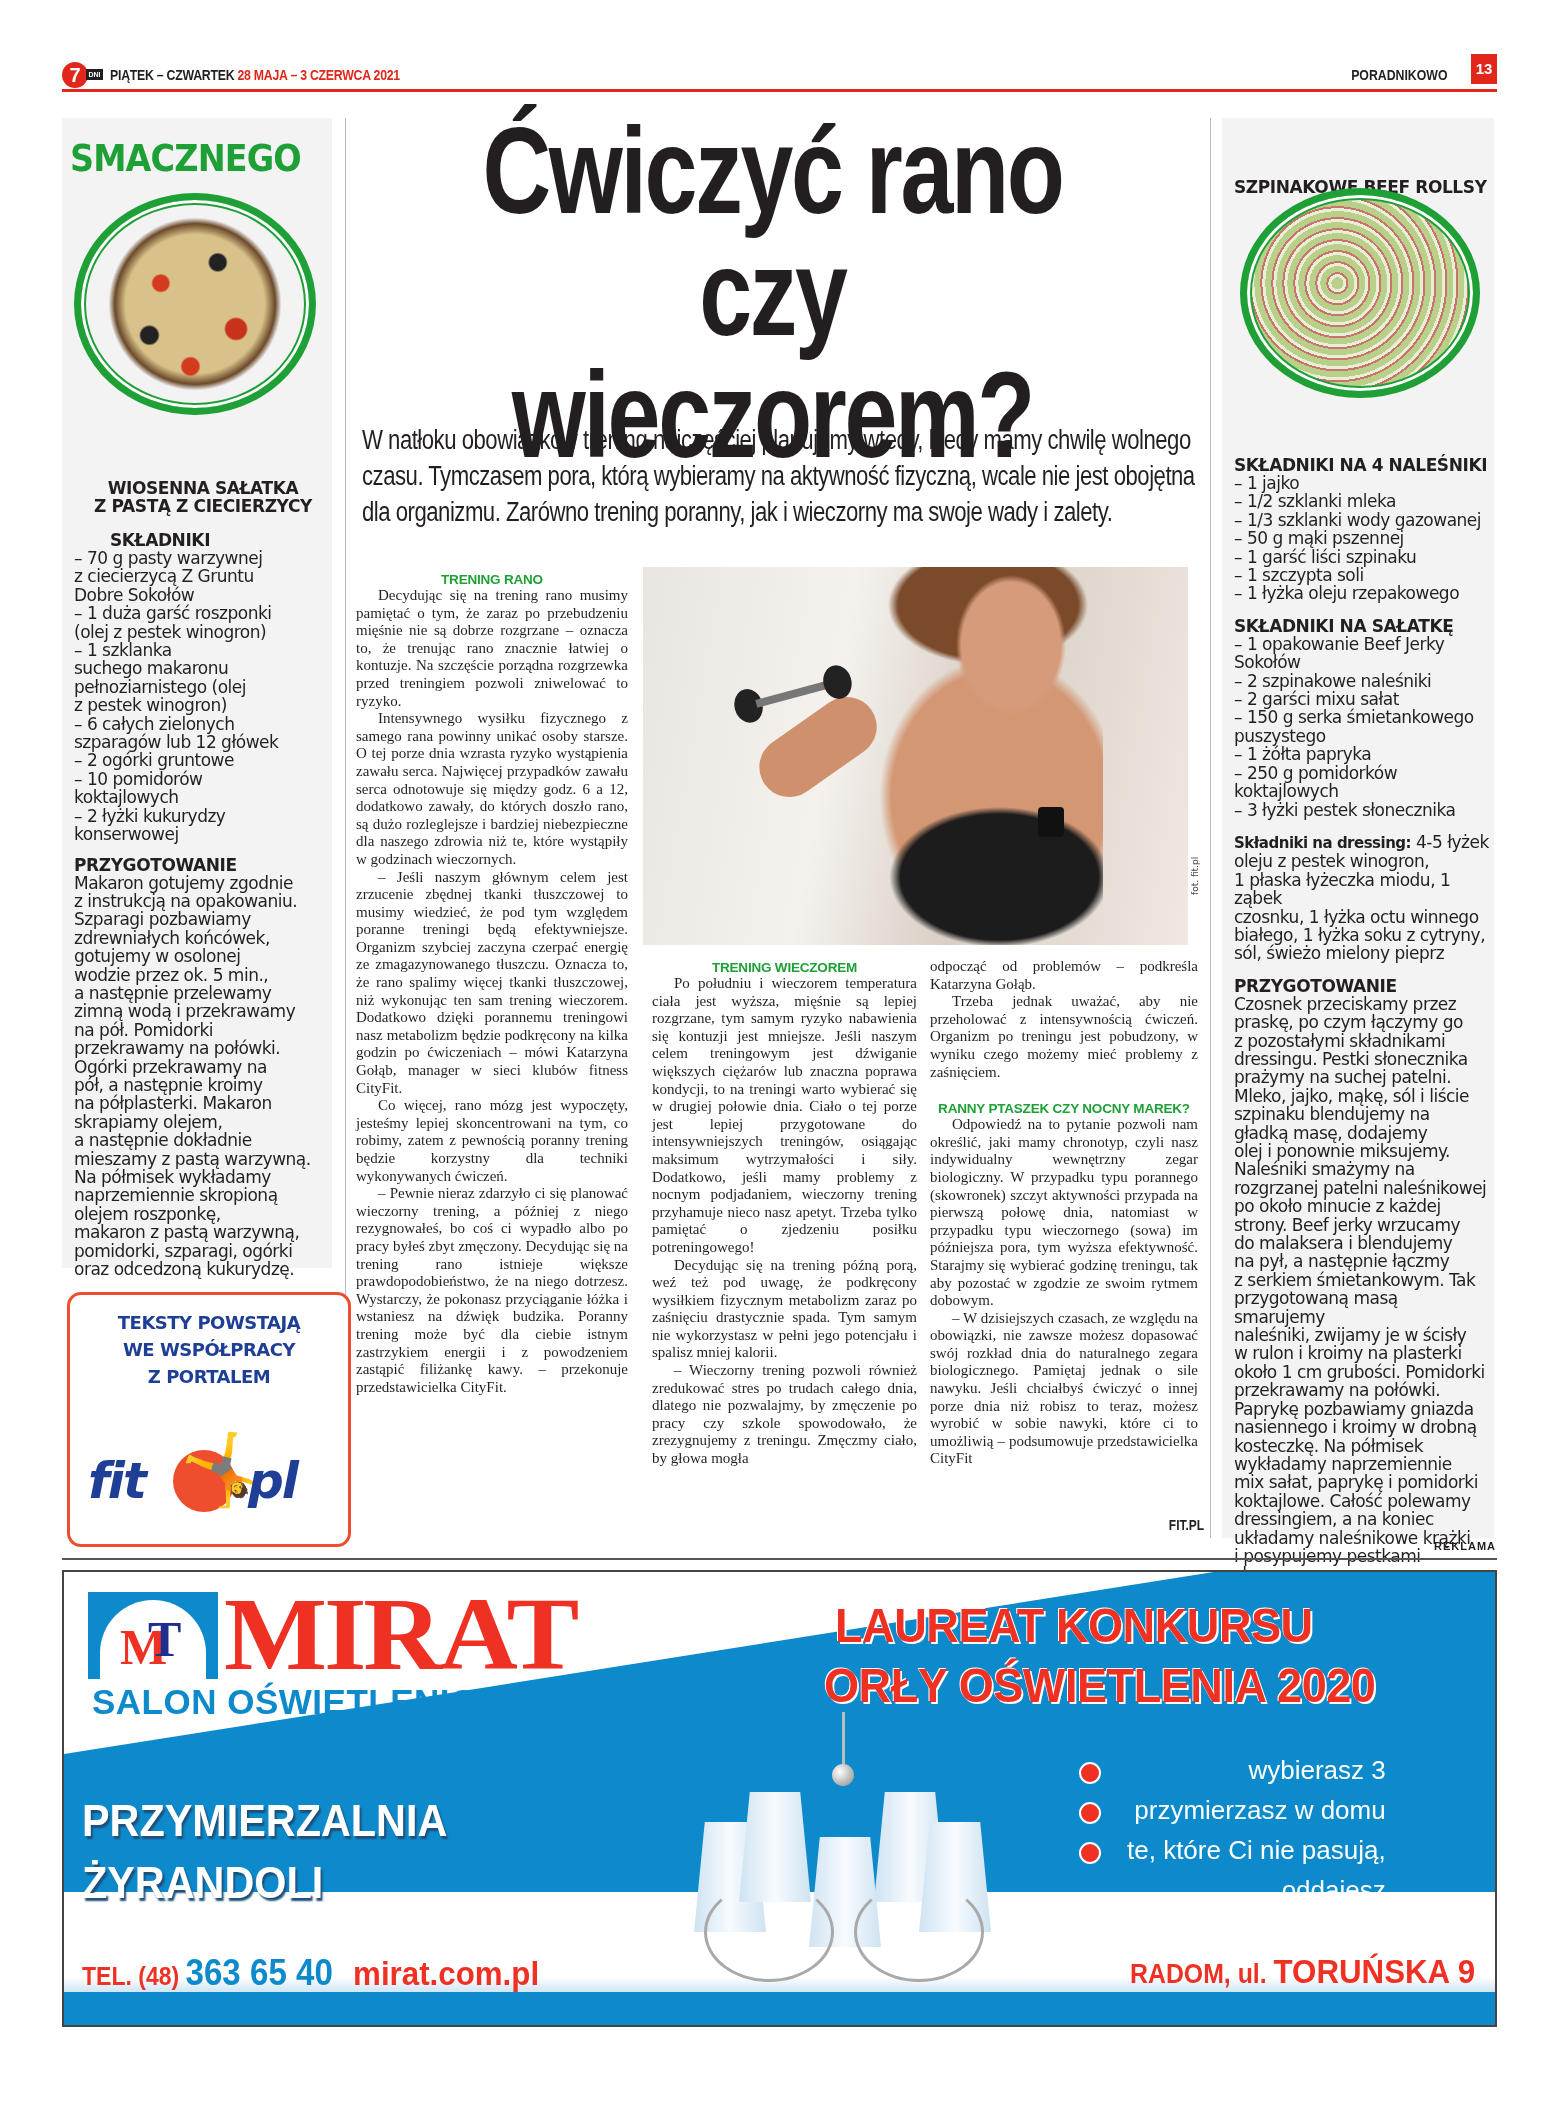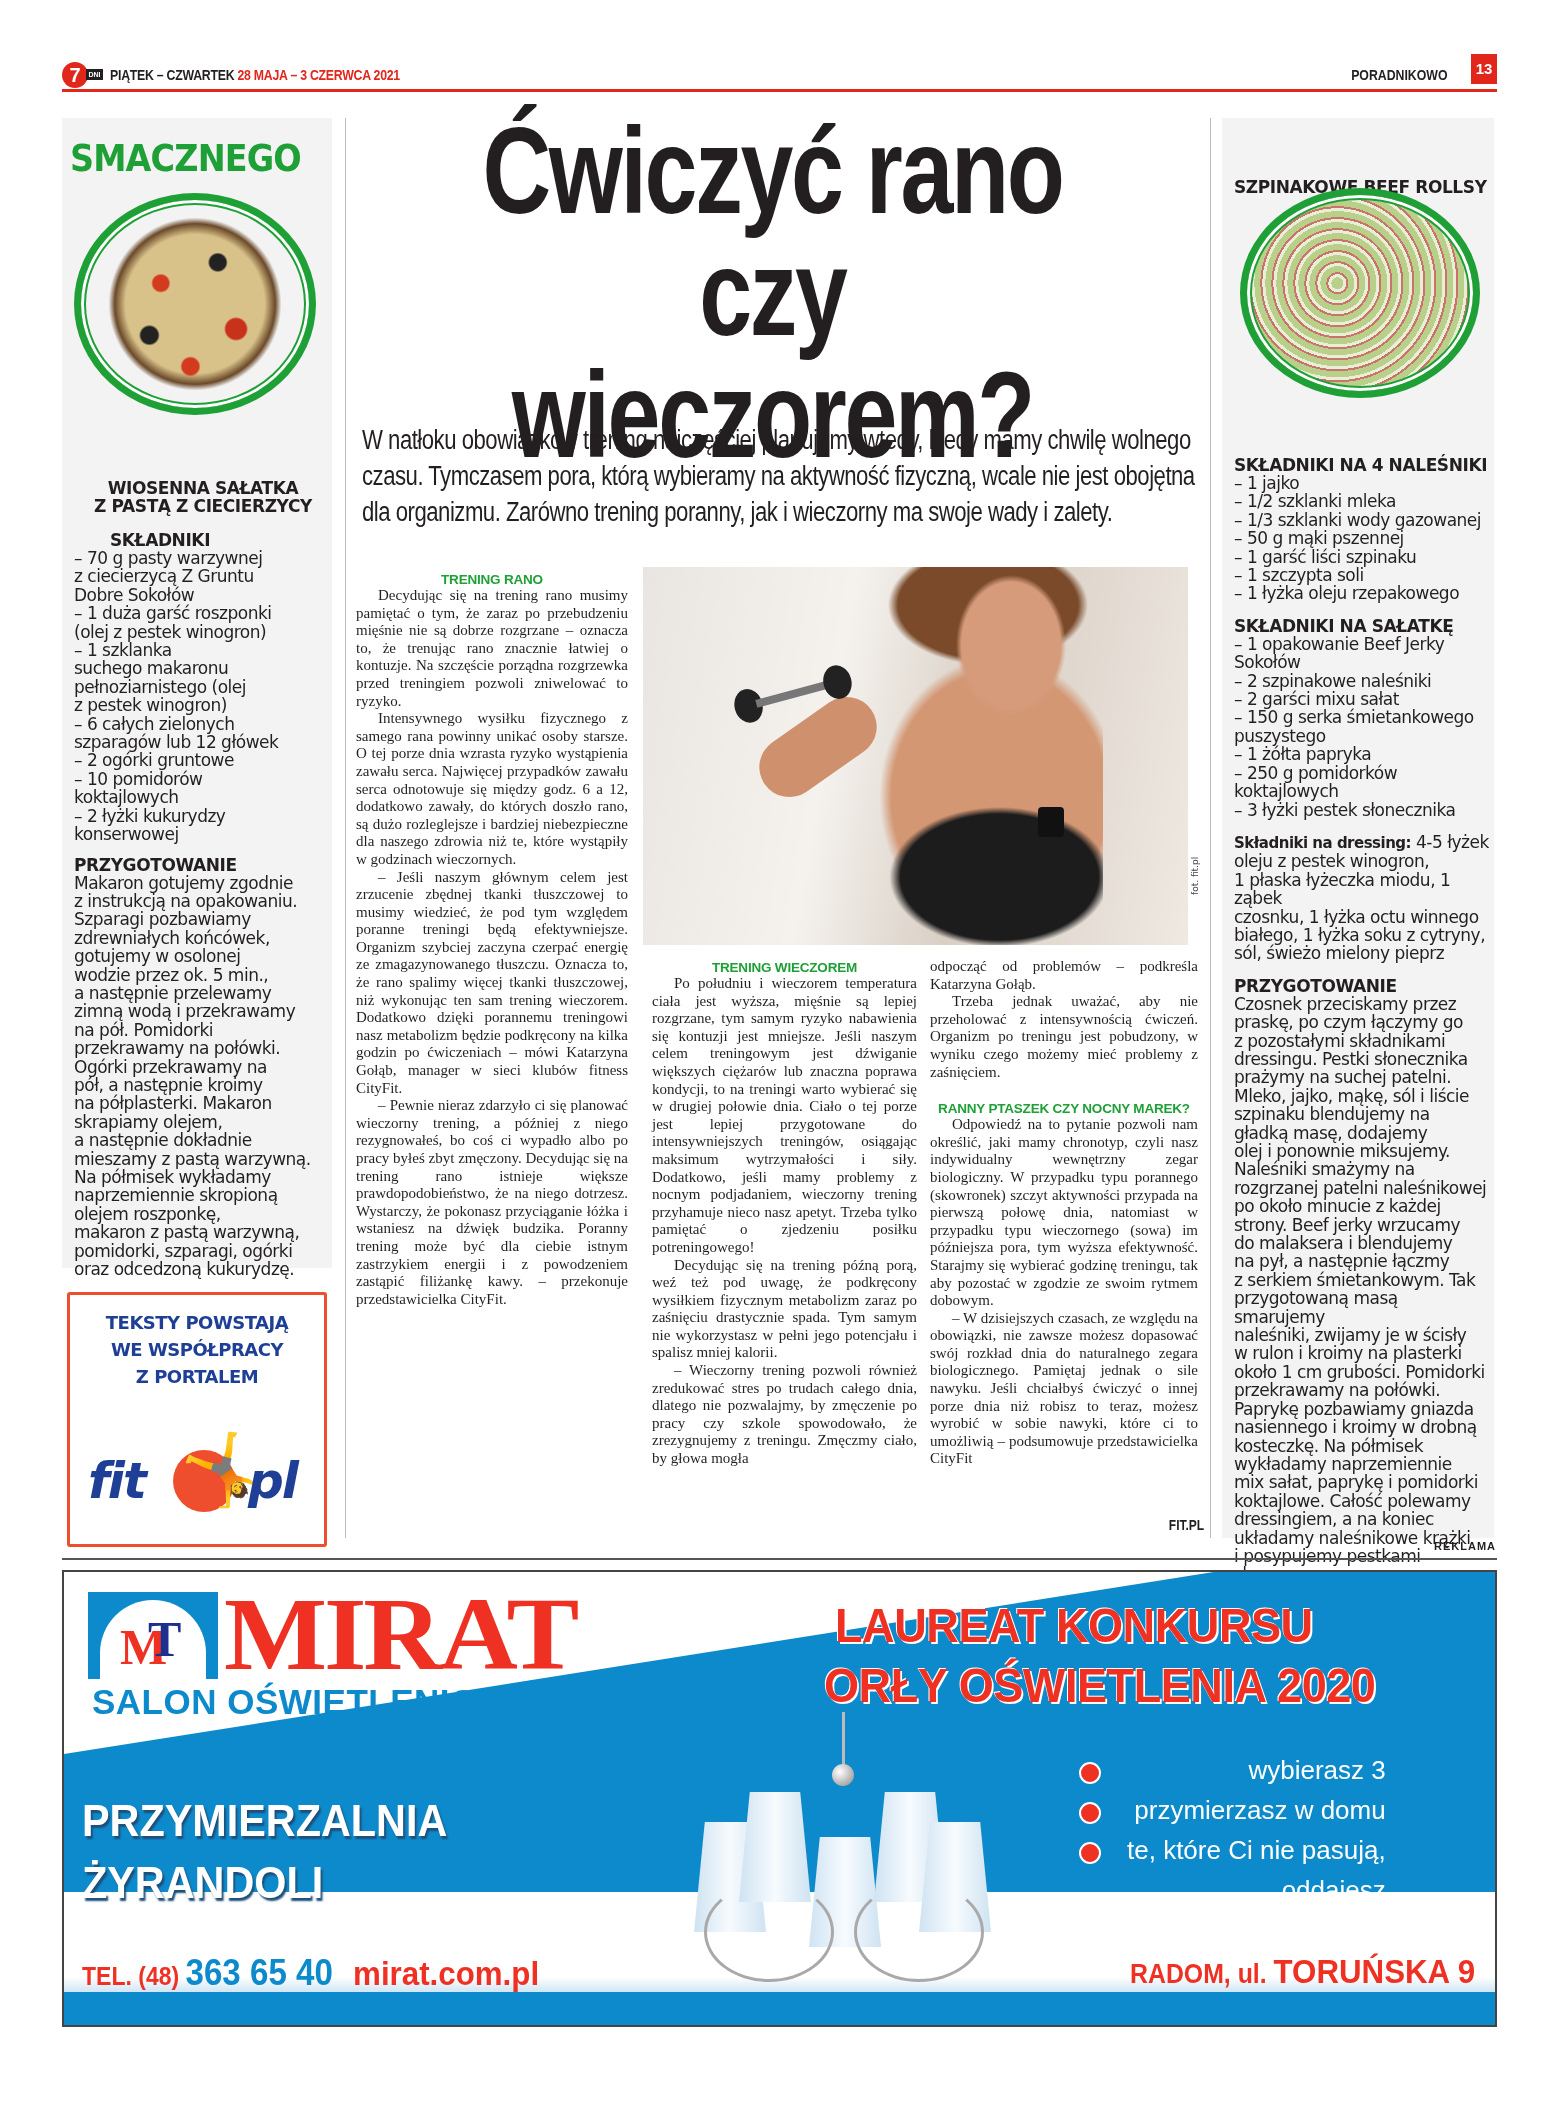--- a/index.html
+++ b/index.html
@@ -48,21 +48,21 @@
   .photo { position: absolute; left: 643px; top: 567px; width: 545px; height: 378px; overflow: hidden; background: linear-gradient(100deg, #e9e6e2 0%, #f5f2ee 35%, #d9cfc5 60%, #efe9e2 100%); }
   .photo .woman { position: absolute; left: 230px; top: -10px; width: 230px; height: 400px; background: radial-gradient(ellipse 55px 70px at 60% 22%, #d59b7b 90%, transparent 100%), radial-gradient(ellipse 100px 60px at 50% 12%, #7a4a2a 90%, transparent 100%), radial-gradient(ellipse 110px 70px at 55% 80%, #1c1c1c 90%, transparent 100%), radial-gradient(ellipse 120px 140px at 55% 60%, #d39774 90%, transparent 100%); }
   .photo .arm { position: absolute; left: 110px; top: 150px; width: 130px; height: 60px; border-radius: 30px; background: #cf916d; transform: rotate(-35deg); }
   .photo .dumbbell { position: absolute; left: 90px; top: 110px; width: 120px; height: 34px; transform: rotate(-15deg); }
   .photo .dumbbell i { position: absolute; top: 0; width: 28px; height: 34px; border-radius: 50%; background: #222; }
   .photo .dumbbell b { position: absolute; left: 22px; top: 13px; width: 76px; height: 8px; background: #777; }
   .photo .watch { position: absolute; left: 395px; top: 240px; width: 26px; height: 30px; background: #111; border-radius: 4px; }
   .credit { position: absolute; left: 1190px; top: 895px; font: 9px "DejaVu Sans", sans-serif; color: #444; transform: rotate(-90deg); transform-origin: left top; }
 
   
-  .fitbox { position: absolute; left: 67px; top: 1292px; width: 260px; height: 255px; border: 3px solid #ee4e2e; border-radius: 3px; background: #fff; }
+  .fitbox { position: absolute; left: 67px; top: 1292px; width: 284px; height: 255px; border: 3px solid #ee4e2e; border-radius: 14px; background: #fff; }
   .fitbox .t { position: absolute; left: 0; top: 14px; width: 100%; text-align: center; font: bold 18px "DejaVu Sans", sans-serif; color: #1e3f95; line-height: 27px; letter-spacing: -0.5px; }
   .fitlogo { position: absolute; left: 18px; top: 135px; width: 225px; height: 90px; }
   .fitlogo .w { position: absolute; top: 22px; font: italic bold 50px "DejaVu Sans", sans-serif; color: #1e3f95; letter-spacing: -2px; }
   .fitlogo .circle { position: absolute; left: 85px; top: 20px; width: 62px; height: 62px; border-radius: 50%; background: #ee4e2e; }
   .fitlogo .dancer { position: absolute; left: 92px; top: 0; font: 70px "DejaVu Sans", sans-serif; color: #1e3f95; line-height: 80px; }
 
   
   .adbar { position: absolute; left: 62px; top: 1558px; width: 1435px; height: 2px; background: #555; }
   .reklama { position: absolute; right: 62px; top: 1540px; font: bold 11px "Liberation Sans", sans-serif; letter-spacing: 1px; color: #231f20; }
   .ad { position: absolute; left: 62px; top: 1570px; width: 1435px; height: 457px; border: 2px solid #444; overflow: hidden; background: #0d8acb; }
@@ -184,20 +184,21 @@
     </div>
   <div class="watch"></div>
 </div>
 <div class="credit">fot. fit.pl</div>
 
 <div class="col col1">
   <h4>TRENING RANO</h4>
   <p>Decydując się na trening rano musimy pamiętać o tym, że zaraz po przebudzeniu mięśnie nie są dobrze rozgrzane – oznacza to, że trenując rano znacznie łatwiej o kontuzje. Na szczęście porządna rozgrzewka przed treningiem pozwoli zniwelować to ryzyko.</p>
   <p>Intensywnego wysiłku fizycznego z samego rana powinny unikać osoby starsze. O tej porze dnia wzrasta ryzyko wystąpienia zawału serca. Najwięcej przypadków zawału serca odnotowuje się między godz. 6 a 12, dodatkowo zawały, do których doszło rano, są dużo rozleglejsze i bardziej niebezpieczne dla naszego zdrowia niż te, które wystąpiły w godzinach wieczornych.</p>
   <p>– Jeśli naszym głównym celem jest zrzucenie zbędnej tkanki tłuszczowej to musimy wiedzieć, że pod tym względem poranne treningi będą efektywniejsze. Organizm szybciej zaczyna czerpać energię ze zmagazynowanego tłuszczu. Oznacza to, że rano spalimy więcej tkanki tłuszczowej, niż wykonując ten sam trening wieczorem. Dodatkowo dzięki porannemu treningowi nasz metabolizm będzie podkręcony na kilka godzin po ćwiczeniach – mówi Katarzyna Gołąb, manager w sieci klubów fitness CityFit.</p>
+  <p>Co więcej, rano mózg jest wypoczęty, jesteśmy lepiej skoncentrowani na tym, co robimy, zatem z pewnością poranny trening będzie korzystny dla techniki wykonywanych ćwiczeń.</p>
   <p>– Pewnie nieraz zdarzyło ci się planować wieczorny trening, a później z niego rezygnowałeś, bo coś ci wypadło albo po pracy byłeś zbyt zmęczony. Decydując się na trening rano istnieje większe prawdopodobieństwo, że na niego dotrzesz. Wystarczy, że pokonasz przyciąganie łóżka i wstaniesz na dźwięk budzika. Poranny trening może być dla ciebie istnym zastrzykiem energii i z powodzeniem zastąpić filiżankę kawy. – przekonuje przedstawicielka CityFit.</p>
 </div>
 
 <div class="col col2">
   <h4>TRENING WIECZOREM</h4>
   <p>Po południu i wieczorem temperatura ciała jest wyższa, mięśnie są lepiej rozgrzane, tym samym ryzyko nabawienia się kontuzji jest mniejsze. Jeśli naszym celem treningowym jest dźwiganie większych ciężarów lub znaczna poprawa kondycji, to na treningi warto wybierać się w drugiej połowie dnia. Ciało o tej porze jest lepiej przygotowane do intensywniejszych treningów, osiągając maksimum wytrzymałości i siły. Dodatkowo, jeśli mamy problemy z nocnym podjadaniem, wieczorny trening przyhamuje nieco nasz apetyt. Trzeba tylko pamiętać o zjedzeniu posiłku potreningowego!</p>
   <p>Decydując się na trening późną porą, weź też pod uwagę, że podkręcony wysiłkiem fizycznym metabolizm zaraz po zaśnięciu drastycznie spada. Tym samym nie wykorzystasz w pełni jego potencjału i spalisz mniej kalorii.</p>
   <p>– Wieczorny trening pozwoli również zredukować stres po trudach całego dnia, dlatego nie pozwalajmy, by zmęczenie po pracy czy szkole spowodowało, że zrezygnujemy z treningu. Zmęczmy ciało, by głowa mogła</p>
 </div>
 

